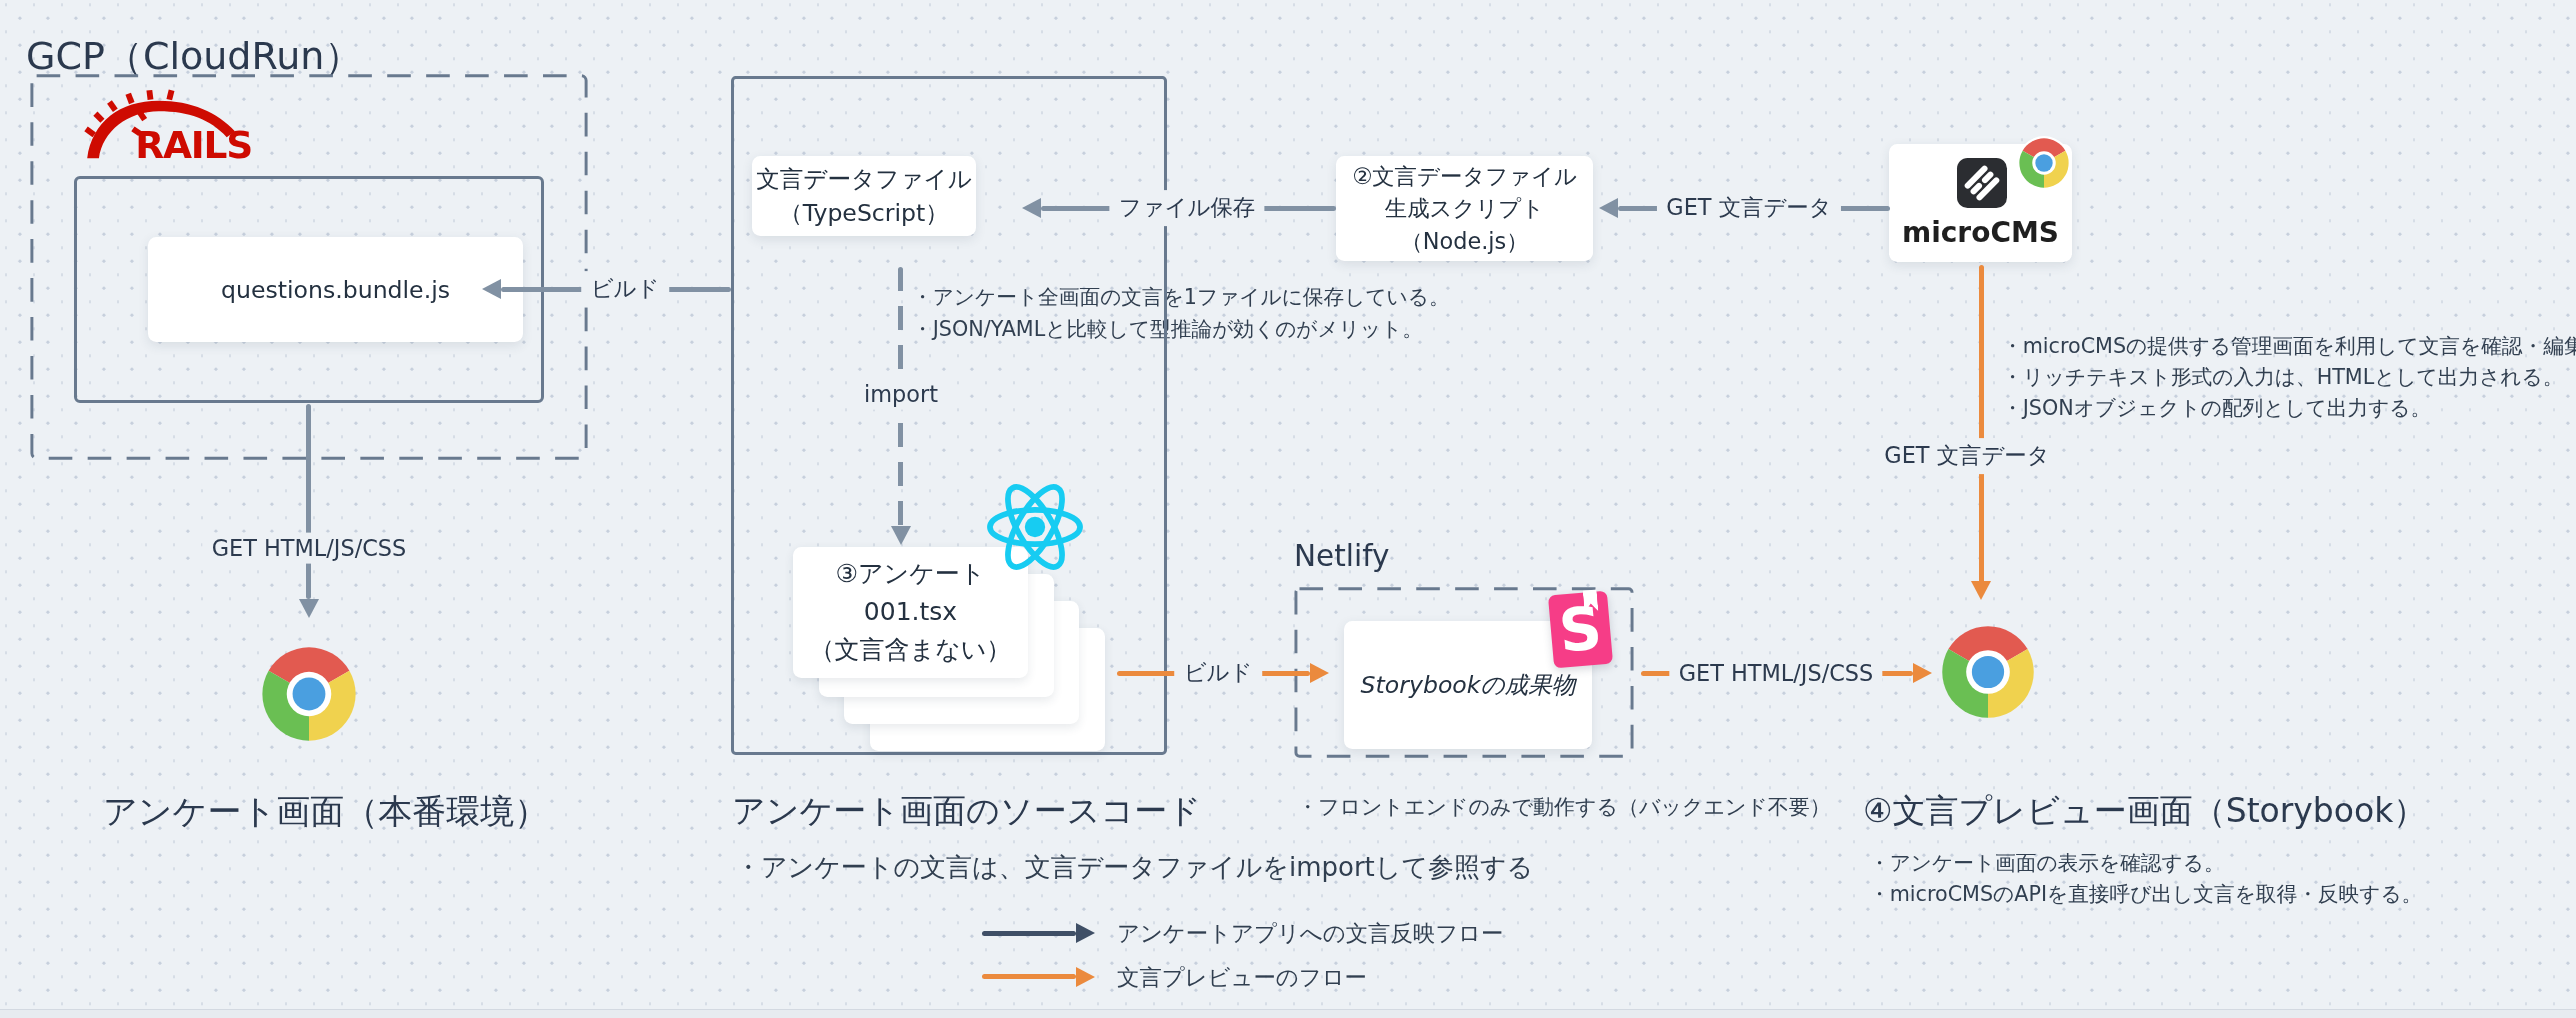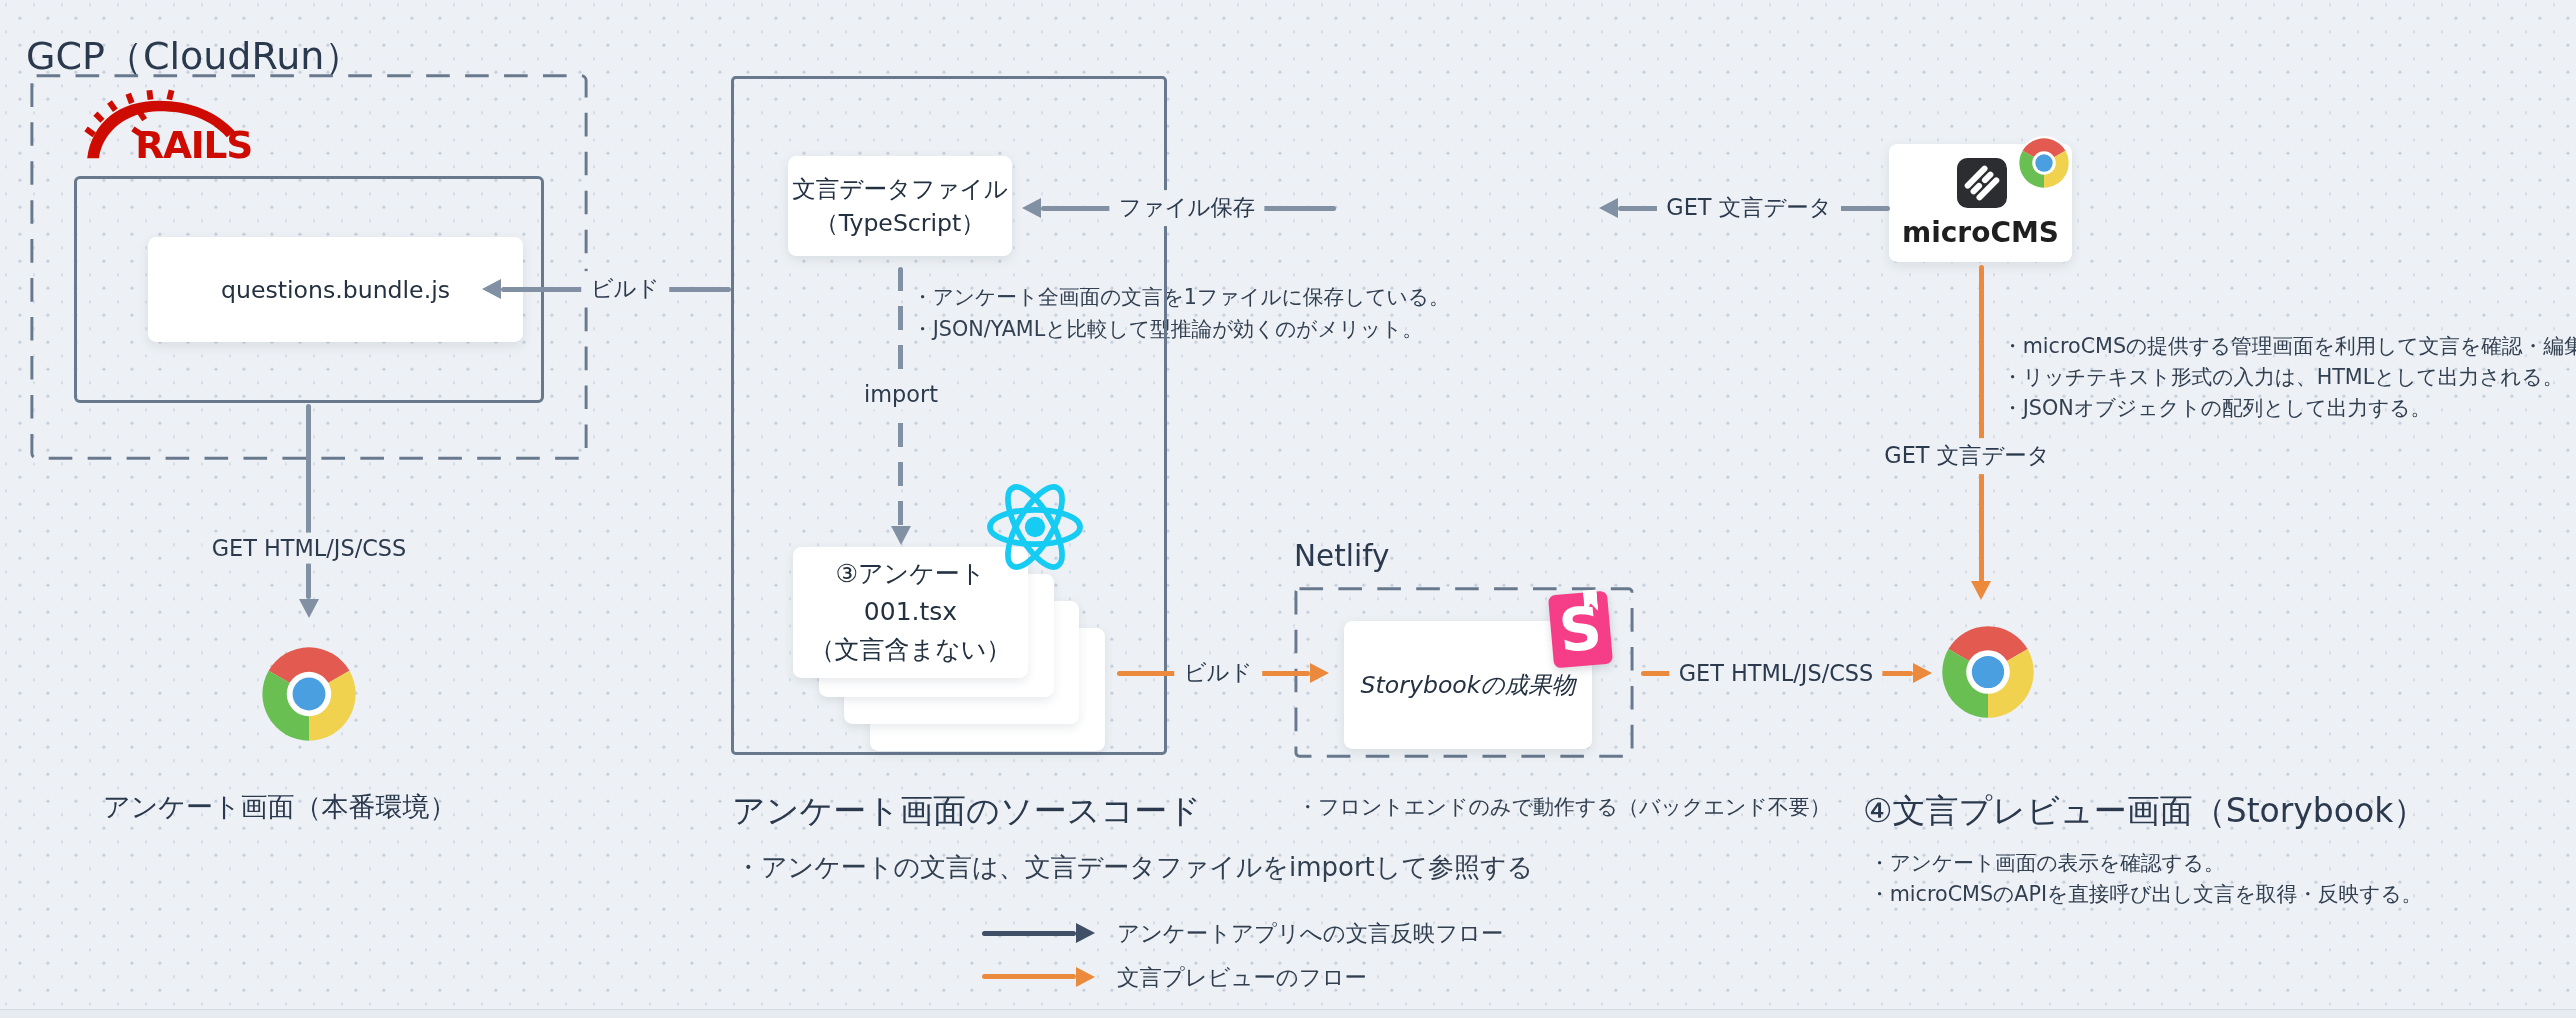--- a/index.html
+++ b/index.html
@@ -95,29 +95,34 @@
   <div class="card z2" style="left:148px;top:237px;width:375px;height:105px;font-size:23.6px;">
     <span>questions.bundle.js</span>
   </div>
 
   <div class="ln z5" style="left:501px;top:287px;width:230px;height:5.3px;"></div>
   <div class="ah left z5" style="left:482px;top:279px;"></div>
   <div class="chip" style="left:625px;top:289px;">ビルド</div>
 
   <div class="frame z1" style="left:731px;top:76px;width:430px;height:673px;border-radius:4.7px;"></div>
 
-  <div class="card z2" style="left:788px;top:156px;width:224px;height:100px;font-size:23.6px;">
+  <div class="card z2" style="left:752px;top:156px;width:224px;height:80px;font-size:23.6px;">
     <div class="bigline">文言データファイル</div>
     <div class="bigline">（TypeScript）</div>
   </div>
 
   <div class="ln z5" style="left:1041px;top:206px;width:295px;height:5.3px;"></div>
   <div class="ah left z5" style="left:1022px;top:198px;"></div>
   <div class="chip" style="left:1187px;top:208px;">ファイル保存</div>
 
+  <div class="card z2" style="left:1336px;top:156px;width:257px;height:105px;font-size:22.4px;">
+    <div class="bigline">②文言データファイル</div>
+    <div class="bigline">生成スクリプト</div>
+    <div class="bigline">（Node.js）</div>
+  </div>
 
   <div class="ln z5" style="left:1618px;top:206px;width:272px;height:5.3px;"></div>
   <div class="ah left z5" style="left:1599px;top:198px;"></div>
   <div class="chip" style="left:1749px;top:208px;">GET 文言データ</div>
 
   <div class="note" style="left:912px;top:281px;font-size:20.7px;line-height:32px;">
     <div>・アンケート全画面の文言を1ファイルに保存している。</div>
     <div>・JSON/YAMLと比較して型推論が効くのがメリット。</div>
   </div>
 
@@ -220,21 +225,21 @@
   <div class="chip" style="left:309px;top:548px;">GET HTML/JS/CSS</div>
 
   <svg class="abs z4" style="left:256px;top:641px;" width="106" height="106" viewBox="0 0 100 100">
     <path d="M50,50 L11.9,28 A44,44 0 0 1 88.1,28 Z" fill="#e25a50"></path>
     <path d="M50,50 L11.9,28 A44,44 0 0 0 50,94 Z" fill="#6abf53"></path>
     <path d="M50,50 L50,94 A44,44 0 0 0 88.1,28 Z" fill="#f0d24e"></path>
     <circle cx="50" cy="50" r="21" fill="#ffffff"></circle>
     <circle cx="50" cy="50" r="15.5" fill="#4a9fe0"></circle>
   </svg>
 
-  <div class="sec-title" style="left:103px;top:789px;font-size:27px;">アンケート画面（本番環境）</div>
+  <div class="sec-title" style="left:103px;top:789px;font-size:34px;">アンケート画面（本番環境）</div>
 
   <div class="sec-title" style="left:732px;top:789px;font-size:33px;">アンケート画面のソースコード</div>
   <div class="note" style="left:735px;top:850px;font-size:26px;text-align:right;">・アンケートの文言は、文言データファイルをimportして参照する</div>
 
   <div class="ln dark z5" style="left:982px;top:931px;width:94px;height:4.7px;"></div>
   <div class="ah dark right z5" style="left:1076px;top:923px;"></div>
   <div class="note" style="left:1117px;top:933px;transform:translateY(-50%);font-size:22.4px;">アンケートアプリへの文言反映フロー</div>
 
   <div class="ln orange z5" style="left:982px;top:974px;width:94px;height:4.7px;"></div>
   <div class="ah orange right z5" style="left:1076px;top:967px;"></div>

